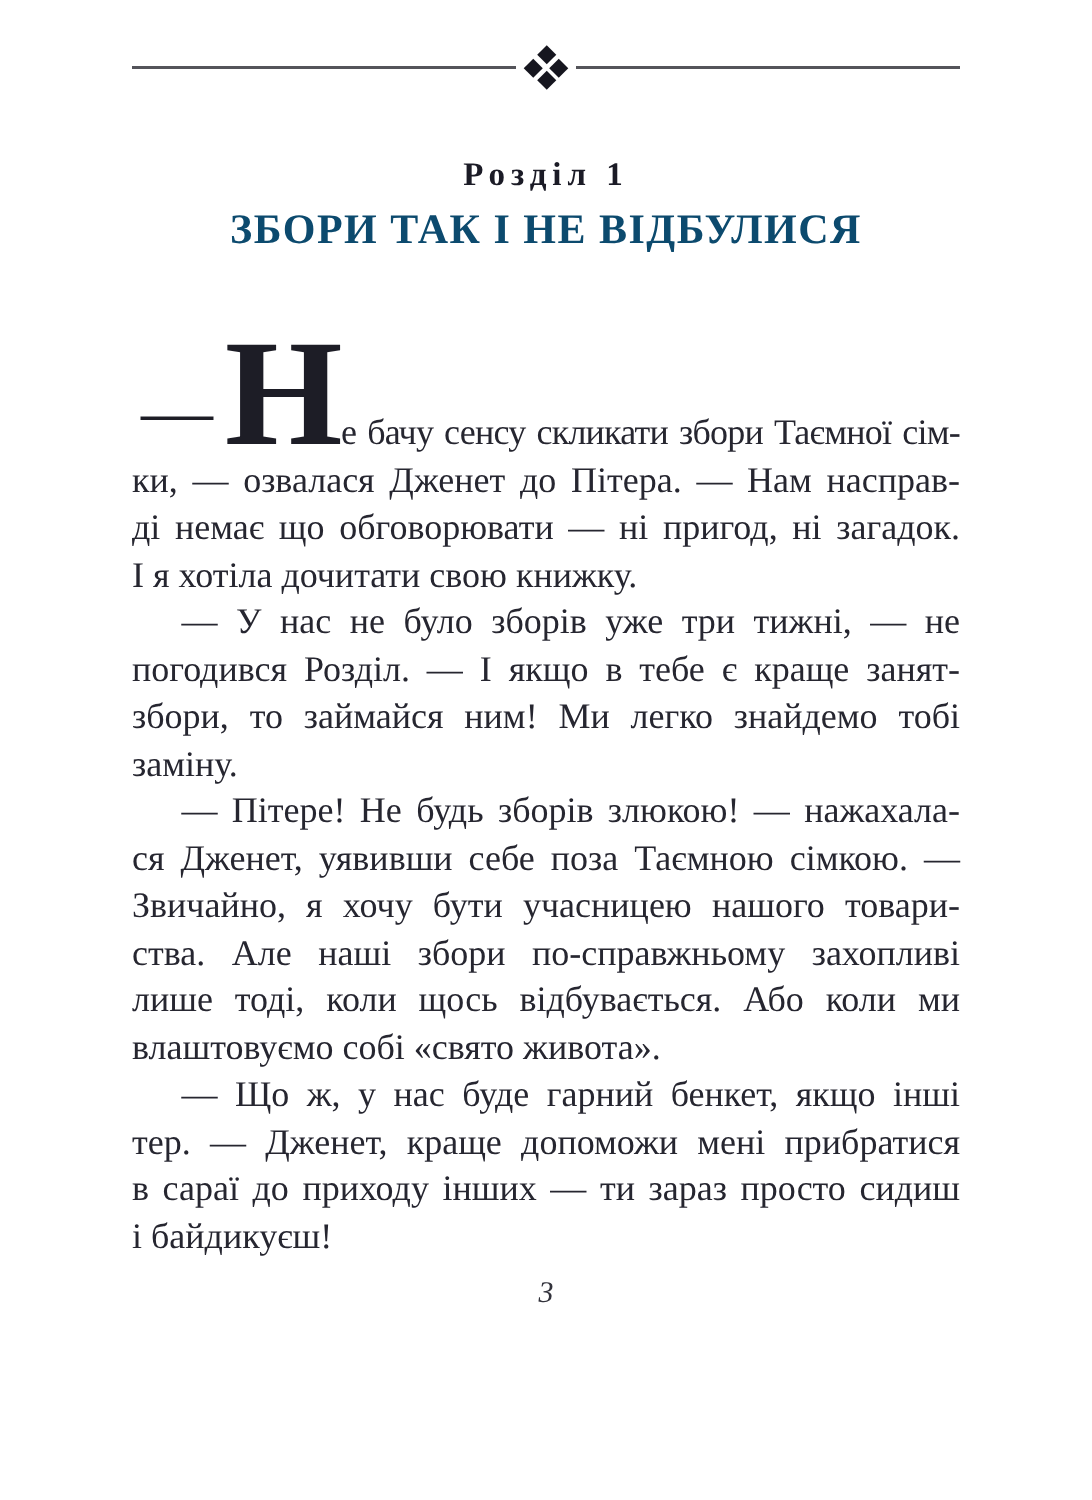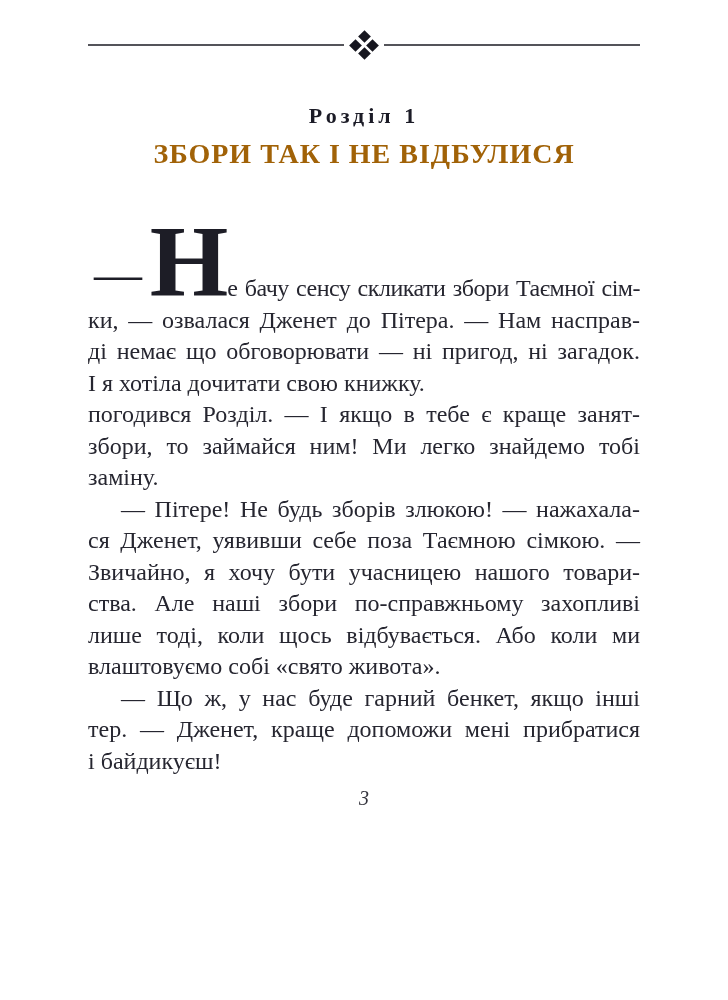--- a/index.html
+++ b/index.html
@@ -59,21 +59,21 @@
     letter-spacing: 4px;
     color: #1b1b26;
   }
   .chapter-title {
     margin-top: 8px;
     text-align: center;
     font-size: 28px;
     line-height: 34px;
     font-weight: bold;
     letter-spacing: 1px;
-    color: #a16207;
+    color: #0c4a6e;
   }
   
   .bodytext {
     margin-top: 91px;
   }
   .line {
     font-size: 24px;
     line-height: 31.5px;
     color: #262630;
     text-align: justify;
@@ -135,29 +135,31 @@
 
   <div class="chapter-label">Розділ 1</div>
 
   <div class="chapter-title">ЗБОРИ ТАК І НЕ ВІДБУЛИСЯ</div>
 
   <div class="bodytext" id="bodytext">
       <div class="line opening-line"><span class="lead-dash">—</span>&nbsp;<span class="dropcap">Н</span><span class="opening-text">е бачу сенсу скликати збори Таємної сім-</span></div>
       <div class="line">ки, — озвалася Дженет до Пітера. — Нам насправ-</div>
       <div class="line">ді немає що обговорювати — ні пригод, ні загадок.</div>
       <div class="line para-end">І я хотіла дочитати свою книжку.</div>
+      <div class="line indent">— У нас не було зборів уже три тижні, — не</div>
       <div class="line">погодився Розділ. — І якщо в тебе є краще занят-</div>
       <div class="line">збори, то займайся ним! Ми легко знайдемо тобі</div>
       <div class="line para-end">заміну.</div>
       <div class="line indent">— Пітере! Не будь зборів злюкою! — нажахала-</div>
       <div class="line">ся Дженет, уявивши себе поза Таємною сімкою. —</div>
       <div class="line">Звичайно, я хочу бути учасницею нашого товари-</div>
       <div class="line">ства. Але наші збори по-справжньому захопливі</div>
       <div class="line">лише тоді, коли щось відбувається. Або коли ми</div>
       <div class="line para-end">влаштовуємо собі «свято живота».</div>
       <div class="line indent">— Що ж, у нас буде гарний бенкет, якщо інші</div>
       <div class="line">тер. — Дженет, краще допоможи мені прибратися</div>
+      <div class="line">в сараї до приходу інших — ти зараз просто сидиш</div>
       <div class="line para-end">і байдикуєш!</div>
     </div>
 
   <div class="folio">3</div>
 
 </div>
 
 </body></html>

